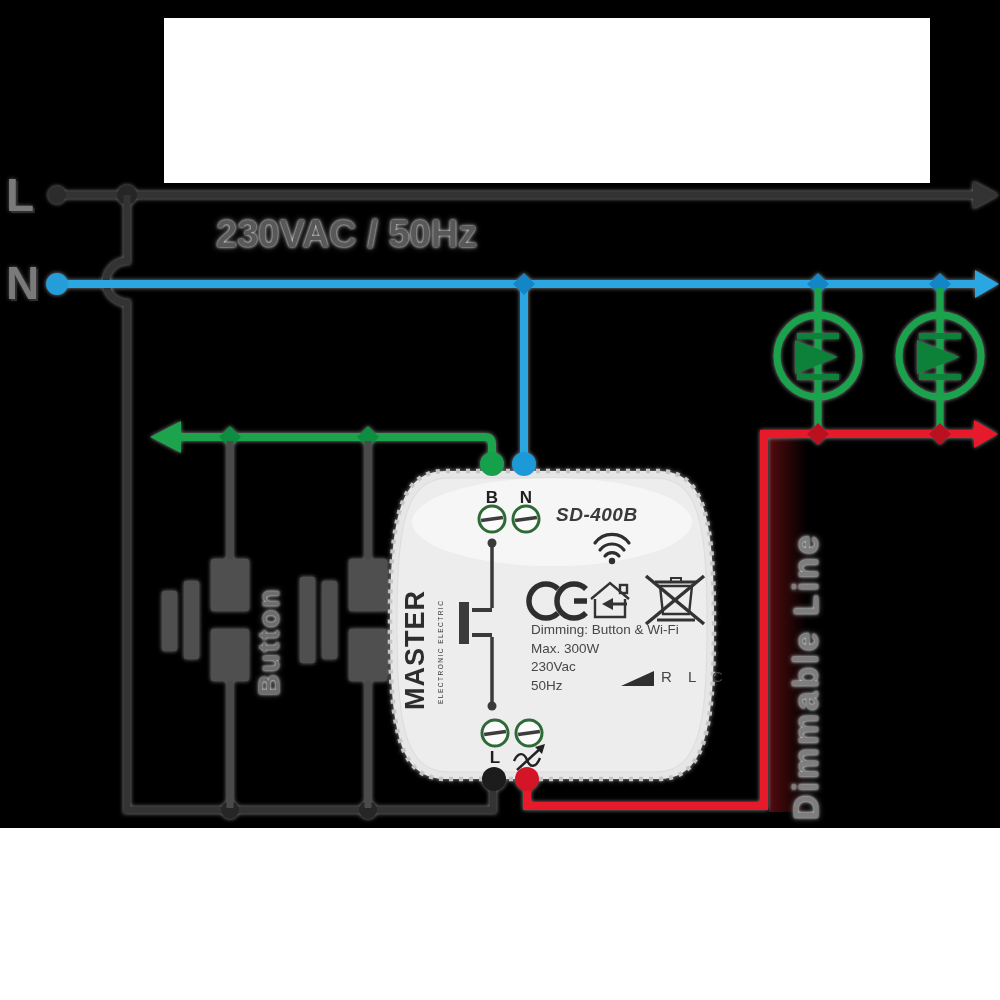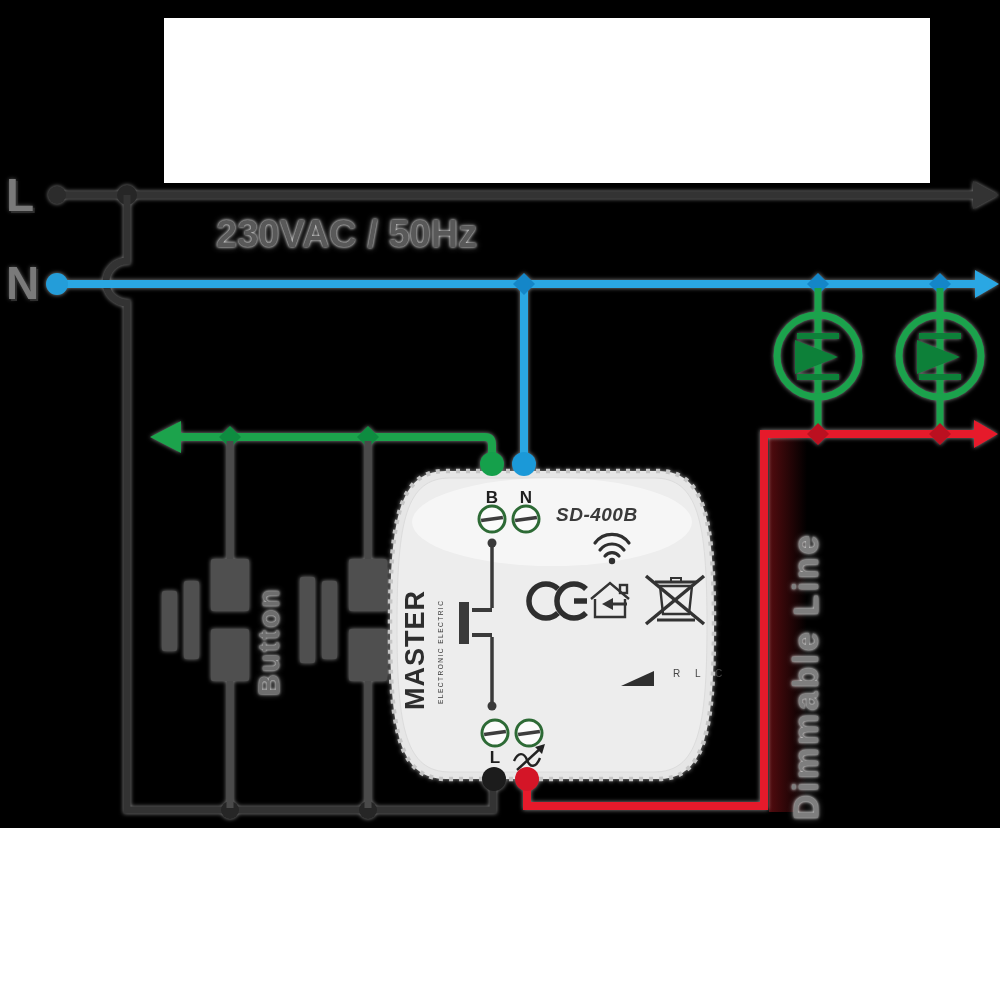--- a/index.html
+++ b/index.html
@@ -21,21 +21,21 @@
   #button-label{left:252px;top:556px;height:140px;font-size:30px;font-weight:700;color:#6e6e6e;letter-spacing:2px;}
   #dimmable-label{left:786px;top:474px;height:346px;font-size:35px;font-weight:700;color:#7e7e7e;letter-spacing:3px;}
   #model{left:556px;top:504px;font-size:19px;font-weight:700;font-style:italic;color:#3a3a3a;letter-spacing:.5px;}
   #brand{left:400px;top:570px;height:140px;font-size:27px;font-weight:700;color:#2d2d2d;letter-spacing:1px;}
   #brand-sub{left:437px;top:576px;height:128px;font-size:6.5px;letter-spacing:1.5px;color:#3a3a3a;}
   .term{font-size:17px;font-weight:700;color:#1f1f1f;width:26px;text-align:center;line-height:1;}
   #term-b{left:479px;top:489px;}
   #term-n{left:513px;top:489px;}
   #term-l{left:482px;top:749px;}
   #specs{left:531px;top:621px;font-size:13.5px;line-height:18.5px;color:#474747;}
-  #rlc{left:661px;top:668px;font-size:10px;letter-spacing:6px;color:#454545;font-weight:500;margin-left:12px;}
+  #rlc{left:661px;top:668px;font-size:15px;letter-spacing:6px;color:#454545;font-weight:500;}
 </style>
 </head>
 <body>
 
 <div class="stage">
 
   <div class="abs white-top"></div>
   <div class="abs white-bottom"></div>
   <div class="abs" id="red-glow"></div>
 
@@ -195,15 +195,21 @@
   <div class="abs vtext glow" id="dimmable-label">Dimmable Line</div>
 
   <div class="abs" id="model">SD-400B</div>
   <div class="abs vtext" id="brand">MASTER</div>
   <div class="abs vtext" id="brand-sub">ELECTRONIC ELECTRIC</div>
 
   <div class="abs term" id="term-b">B</div>
   <div class="abs term" id="term-n">N</div>
   <div class="abs term" id="term-l">L</div>
 
+  <div class="abs" id="specs">
+    <div>Dimming: Button &amp; Wi-Fi</div>
+    <div>Max. 300W</div>
+    <div>230Vac</div>
+    <div>50Hz</div>
+  </div>
 
   <div class="abs" id="rlc">R L C</div>
 </div>
 
 </body></html>

